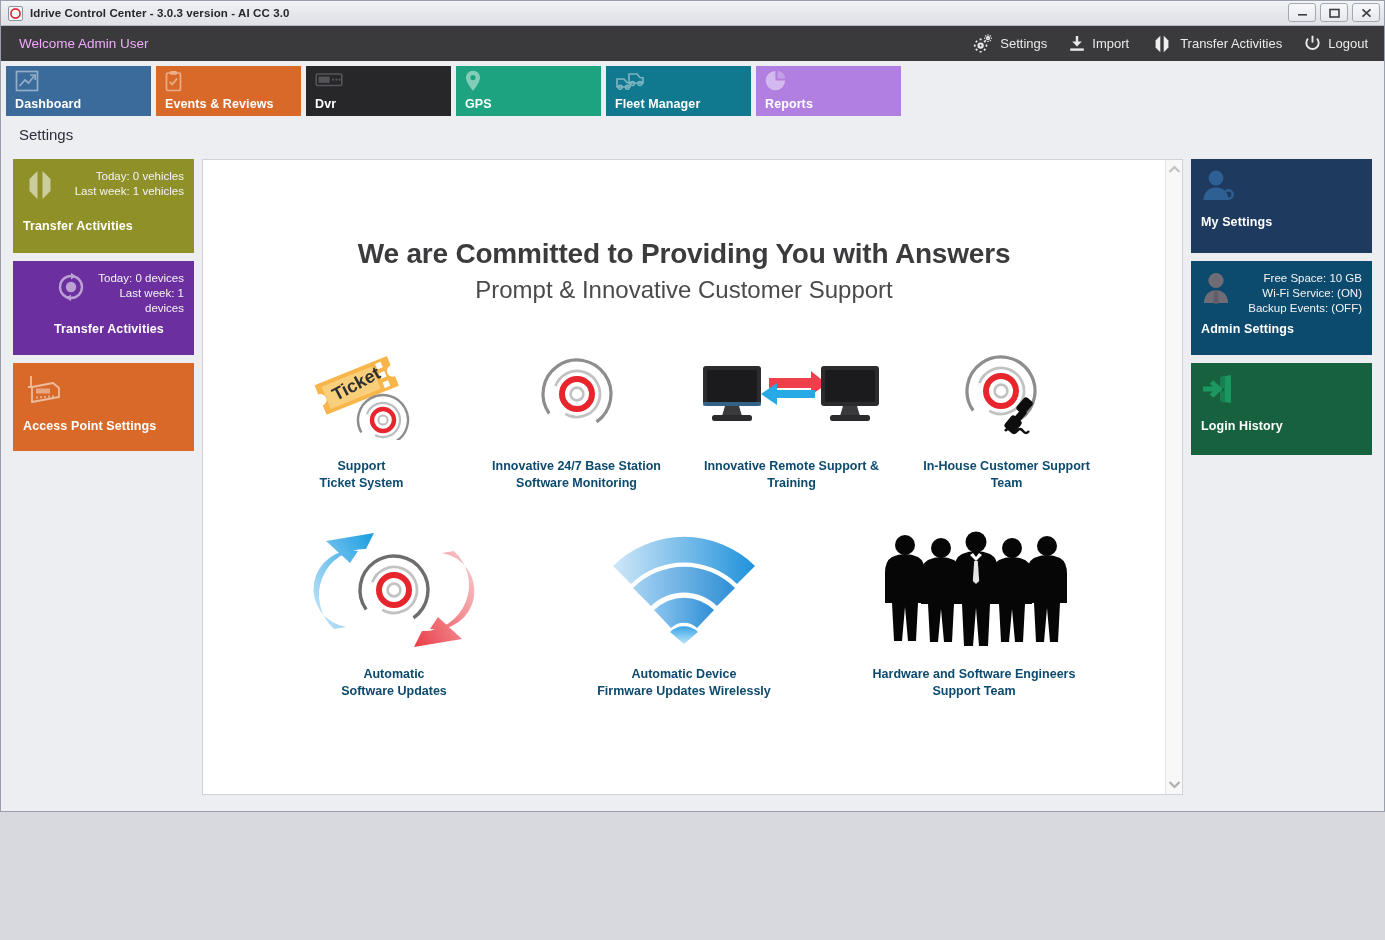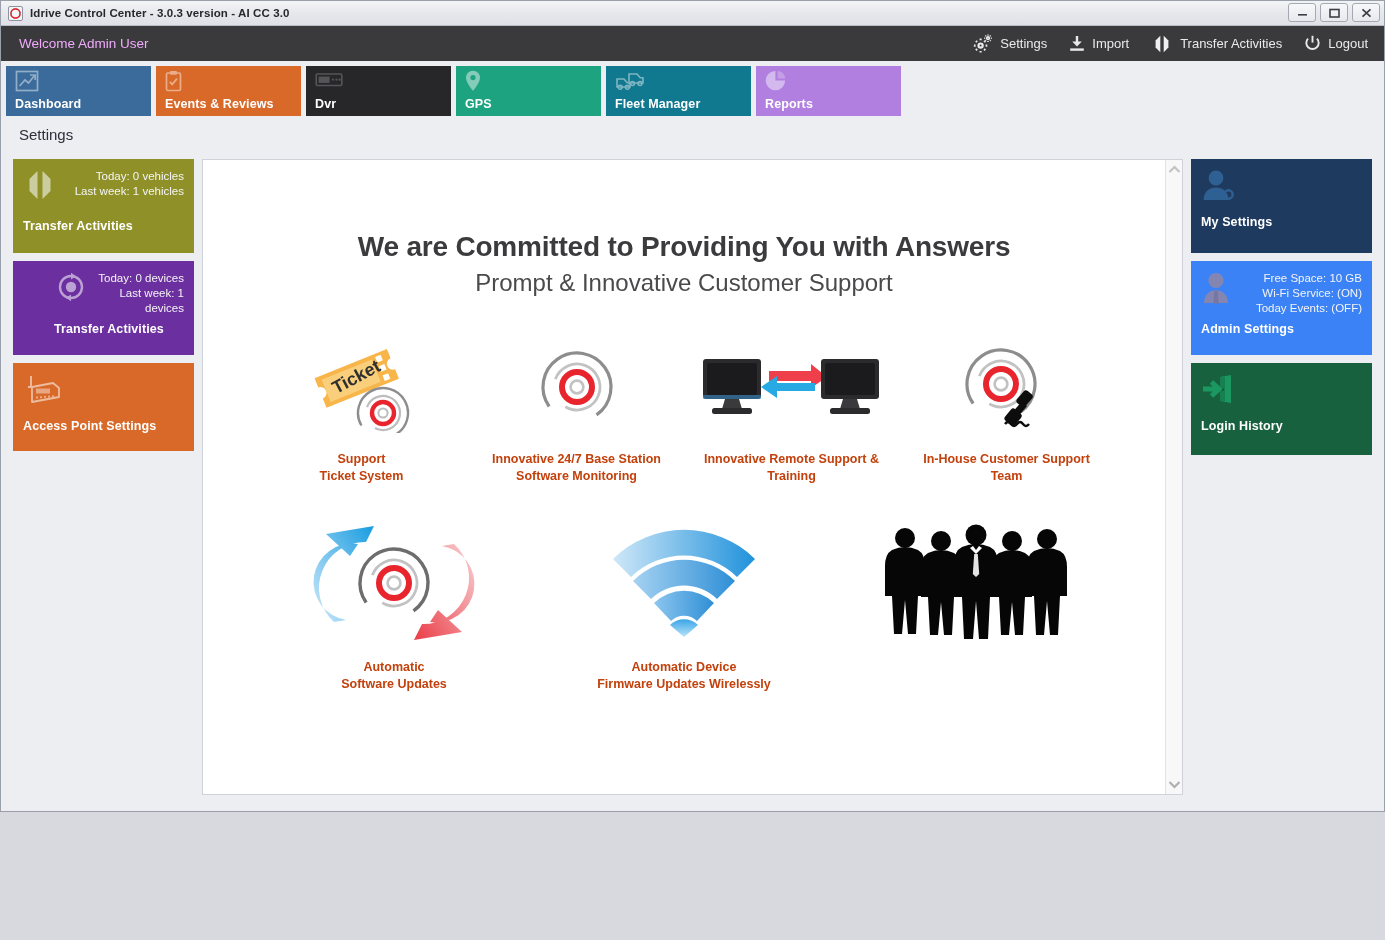--- a/index.html
+++ b/index.html
@@ -167,21 +167,21 @@
     flex: 1 1 auto;
     background: #ffffff;
     border: 1px solid #cfd2d8;
     position: relative;
     display: flex;
     min-width: 0;
   }
   .center-inner {
     flex: 1 1 auto;
     overflow: hidden;
-    padding: 9px;
+    padding: 16px;
     position: relative;
   }
   .hero {
     text-align: center;
     padding-top: 62px;
   }
   .hero h1 {
     margin: 0;
     font-size: 28px;
     font-weight: bold;
@@ -212,21 +212,21 @@
   }
   .feature .fig {
     height: 96px;
     display: flex; align-items: center; justify-content: center;
   }
   .frow.row2 .feature .fig { height: 124px; }
   .feature .flabel {
     margin-top: 16px;
     font-size: 12.5px;
     font-weight: bold;
-    color: #c2410c;
+    color: #0c4a6e;
     line-height: 17px;
     white-space: pre-line;
   }
 
   
   .vscroll {
     width: 17px; flex: 0 0 17px;
     background: #f8f8f8;
     border-left: 1px solid #e3e3e3;
     display: flex; flex-direction: column;
@@ -653,20 +653,22 @@
 
                     <circle cx="168" cy="17" r="10"></circle>
                     <path d="M155 29 q13 -6 26 0 q7 4 7 16 l0 29 l-7 0 l-2 39 l-8 0 l-3 -34 l-3 34 l-8 0 l-2 -39 l-7 0 l0 -29 q0 -12 7 -16 Z"></path>
                   </g>
                   <g fill="#ffffff">
                     <path d="M91 26 l6 6 l6 -6 l-3 -2 l-3 4 l-3 -4 Z"></path>
                   </g>
                   <path d="M95.2 32 l3.6 0 l1.4 20 l-3.2 3 l-3.2 -3 Z" fill="#e4e4e4"></path>
                 </svg>
               </div>
+              <div class="flabel">Hardware and Software Engineers
+Support Team</div>
             </div>
 
           </div>
         </div>
 
       </div>
 
       <div class="vscroll">
         <span class="arrow">
           <svg width="13" height="9" viewBox="0 0 13 9">
@@ -691,33 +693,33 @@
               <path d="M2.6 31 C2.6 22.6 8.2 18.4 15 18.4 C21.8 18.4 27.4 22.6 27.4 31 Z" fill="#3d7fbf"></path>
               <circle cx="27.5" cy="25.5" r="4.2" fill="none" stroke="#3d7fbf" stroke-width="2.4"></circle>
             </svg>
           </span>
         </div>
         <div class="tile-lbl-wrap">
           <div class="tile-label">My Settings</div>
         </div>
       </div>
 
-      <div class="tile" style="background:#3b82f6; height:94px;">
+      <div class="tile" style="background:#0c4a6e; height:94px;">
         <div class="tile-top">
           <span class="tile-icon">
             <svg width="32" height="34" viewBox="0 0 32 34">
               <circle cx="15" cy="9.5" r="7.6" fill="#c2897c"></circle>
               <path d="M3 32 C3 23.6 8.6 19.2 15 19.2 C21.4 19.2 27 23.6 27 32 Z" fill="#c2897c"></path>
               <path d="M13.4 19.4 L16.6 19.4 L17.6 32 L15 33.2 L12.4 32 Z" fill="#a86c5f"></path>
             </svg>
           </span>
           <div class="tile-stats">
             <div>Free Space:  10 GB</div>
             <div>Wi-Fi Service: (ON)</div>
-            <div>Today Events: (OFF)</div>
+            <div>Backup Events: (OFF)</div>
           </div>
         </div>
         <div class="tile-lbl-wrap">
           <div class="tile-label">Admin Settings</div>
         </div>
       </div>
 
       <div class="tile tall" style="background:#18613f; height:92px;">
         <div class="tile-top">
           <span class="tile-icon">

